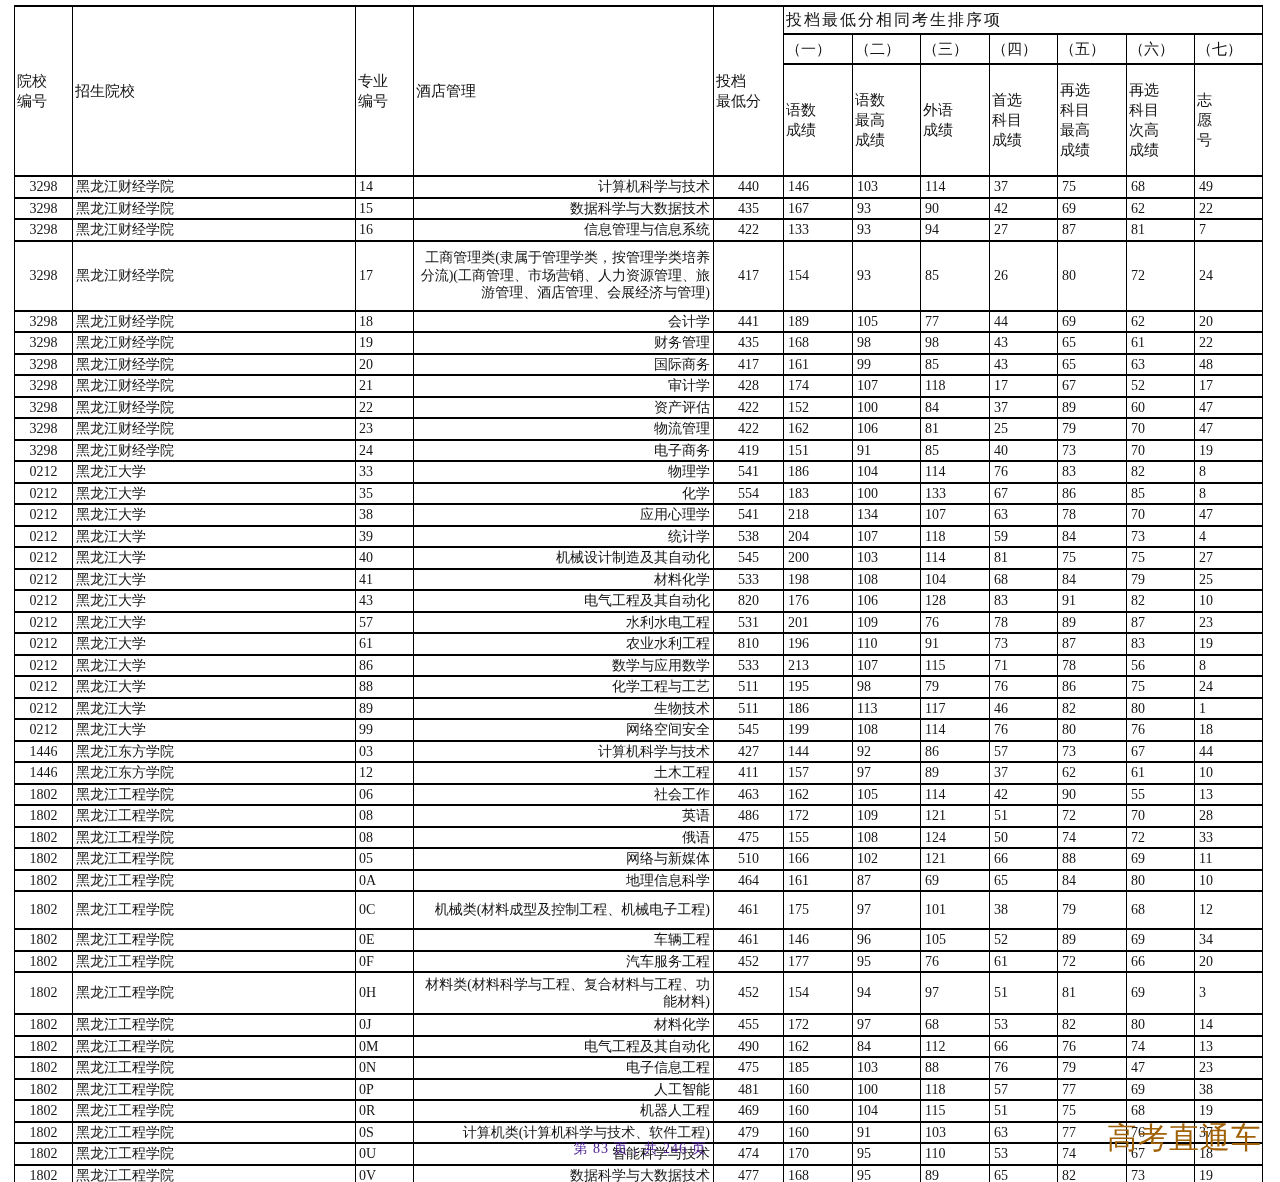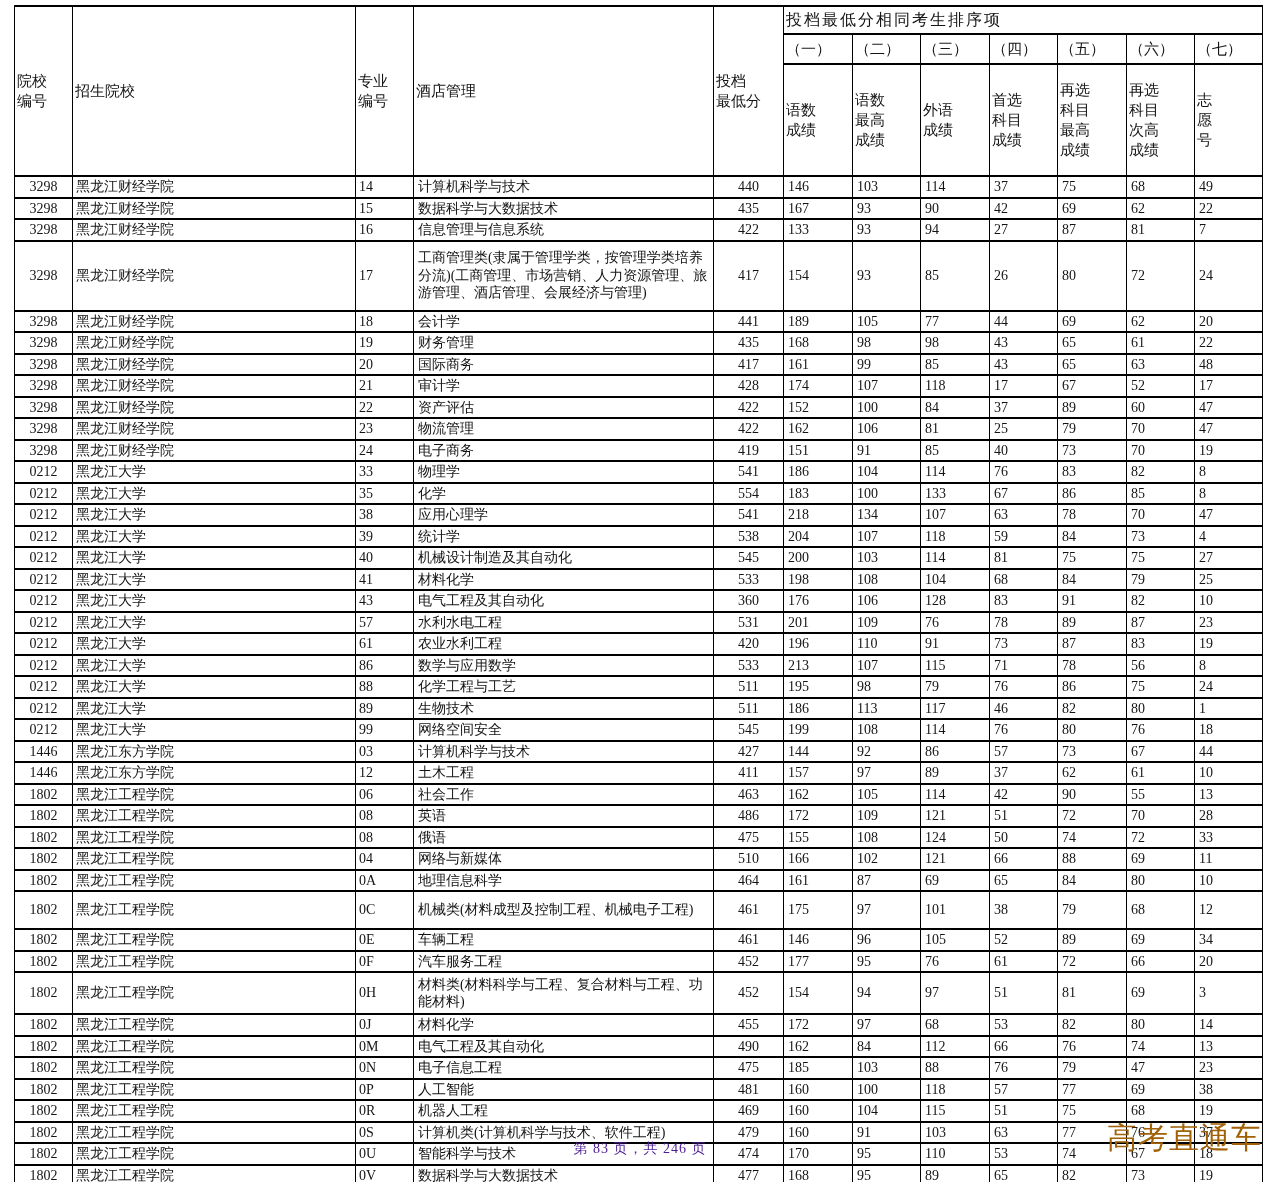--- a/index.html
+++ b/index.html
@@ -29,21 +29,21 @@
   tr.nums-row th{height:26px;font-size:15px;}
   tr.labels-row th{height:108px;font-size:15px;}
   
   tbody td{
     font-size:14px;line-height:1.25;vertical-align:middle;
     padding:1px 3px;
   }
   td.c-code{text-align:center;}
   td.c-school{text-align:left;}
   td.c-mcode{text-align:left;padding-left:3px;font-family:"Liberation Serif","DejaVu Serif",serif;}
-  td.c-major{text-align:left;padding-left:4px;}
+  td.c-major{text-align:right;padding-left:4px;}
   td.c-score{text-align:center;}
   td.c-rank{text-align:left;padding-left:4px;}
   tbody tr{height:19px;}
   tbody tr.tall3{height:70px;}
   tbody tr.tall2{height:42px;}
   tbody tr.tallish{height:38px;}
   
   .footer-page{
     position:absolute;left:0;width:100%;top:1140px;
     text-align:center;font-size:14px;color:#4c1d95;
@@ -358,21 +358,21 @@
           <td class="c-rank">68</td>
           <td class="c-rank">84</td>
           <td class="c-rank">79</td>
           <td class="c-rank">25</td>
         </tr>
         <tr>
           <td class="c-code">0212</td>
           <td class="c-school">黑龙江大学</td>
           <td class="c-mcode">43</td>
           <td class="c-major">电气工程及其自动化</td>
-          <td class="c-score">360</td>
+          <td class="c-score">820</td>
           <td class="c-rank">176</td>
           <td class="c-rank">106</td>
           <td class="c-rank">128</td>
           <td class="c-rank">83</td>
           <td class="c-rank">91</td>
           <td class="c-rank">82</td>
           <td class="c-rank">10</td>
         </tr>
         <tr>
           <td class="c-code">0212</td>
@@ -386,21 +386,21 @@
           <td class="c-rank">78</td>
           <td class="c-rank">89</td>
           <td class="c-rank">87</td>
           <td class="c-rank">23</td>
         </tr>
         <tr>
           <td class="c-code">0212</td>
           <td class="c-school">黑龙江大学</td>
           <td class="c-mcode">61</td>
           <td class="c-major">农业水利工程</td>
-          <td class="c-score">420</td>
+          <td class="c-score">810</td>
           <td class="c-rank">196</td>
           <td class="c-rank">110</td>
           <td class="c-rank">91</td>
           <td class="c-rank">73</td>
           <td class="c-rank">87</td>
           <td class="c-rank">83</td>
           <td class="c-rank">19</td>
         </tr>
         <tr>
           <td class="c-code">0212</td>
@@ -524,21 +524,21 @@
           <td class="c-rank">108</td>
           <td class="c-rank">124</td>
           <td class="c-rank">50</td>
           <td class="c-rank">74</td>
           <td class="c-rank">72</td>
           <td class="c-rank">33</td>
         </tr>
         <tr>
           <td class="c-code">1802</td>
           <td class="c-school">黑龙江工程学院</td>
-          <td class="c-mcode">04</td>
+          <td class="c-mcode">05</td>
           <td class="c-major">网络与新媒体</td>
           <td class="c-score">510</td>
           <td class="c-rank">166</td>
           <td class="c-rank">102</td>
           <td class="c-rank">121</td>
           <td class="c-rank">66</td>
           <td class="c-rank">88</td>
           <td class="c-rank">69</td>
           <td class="c-rank">11</td>
         </tr>

